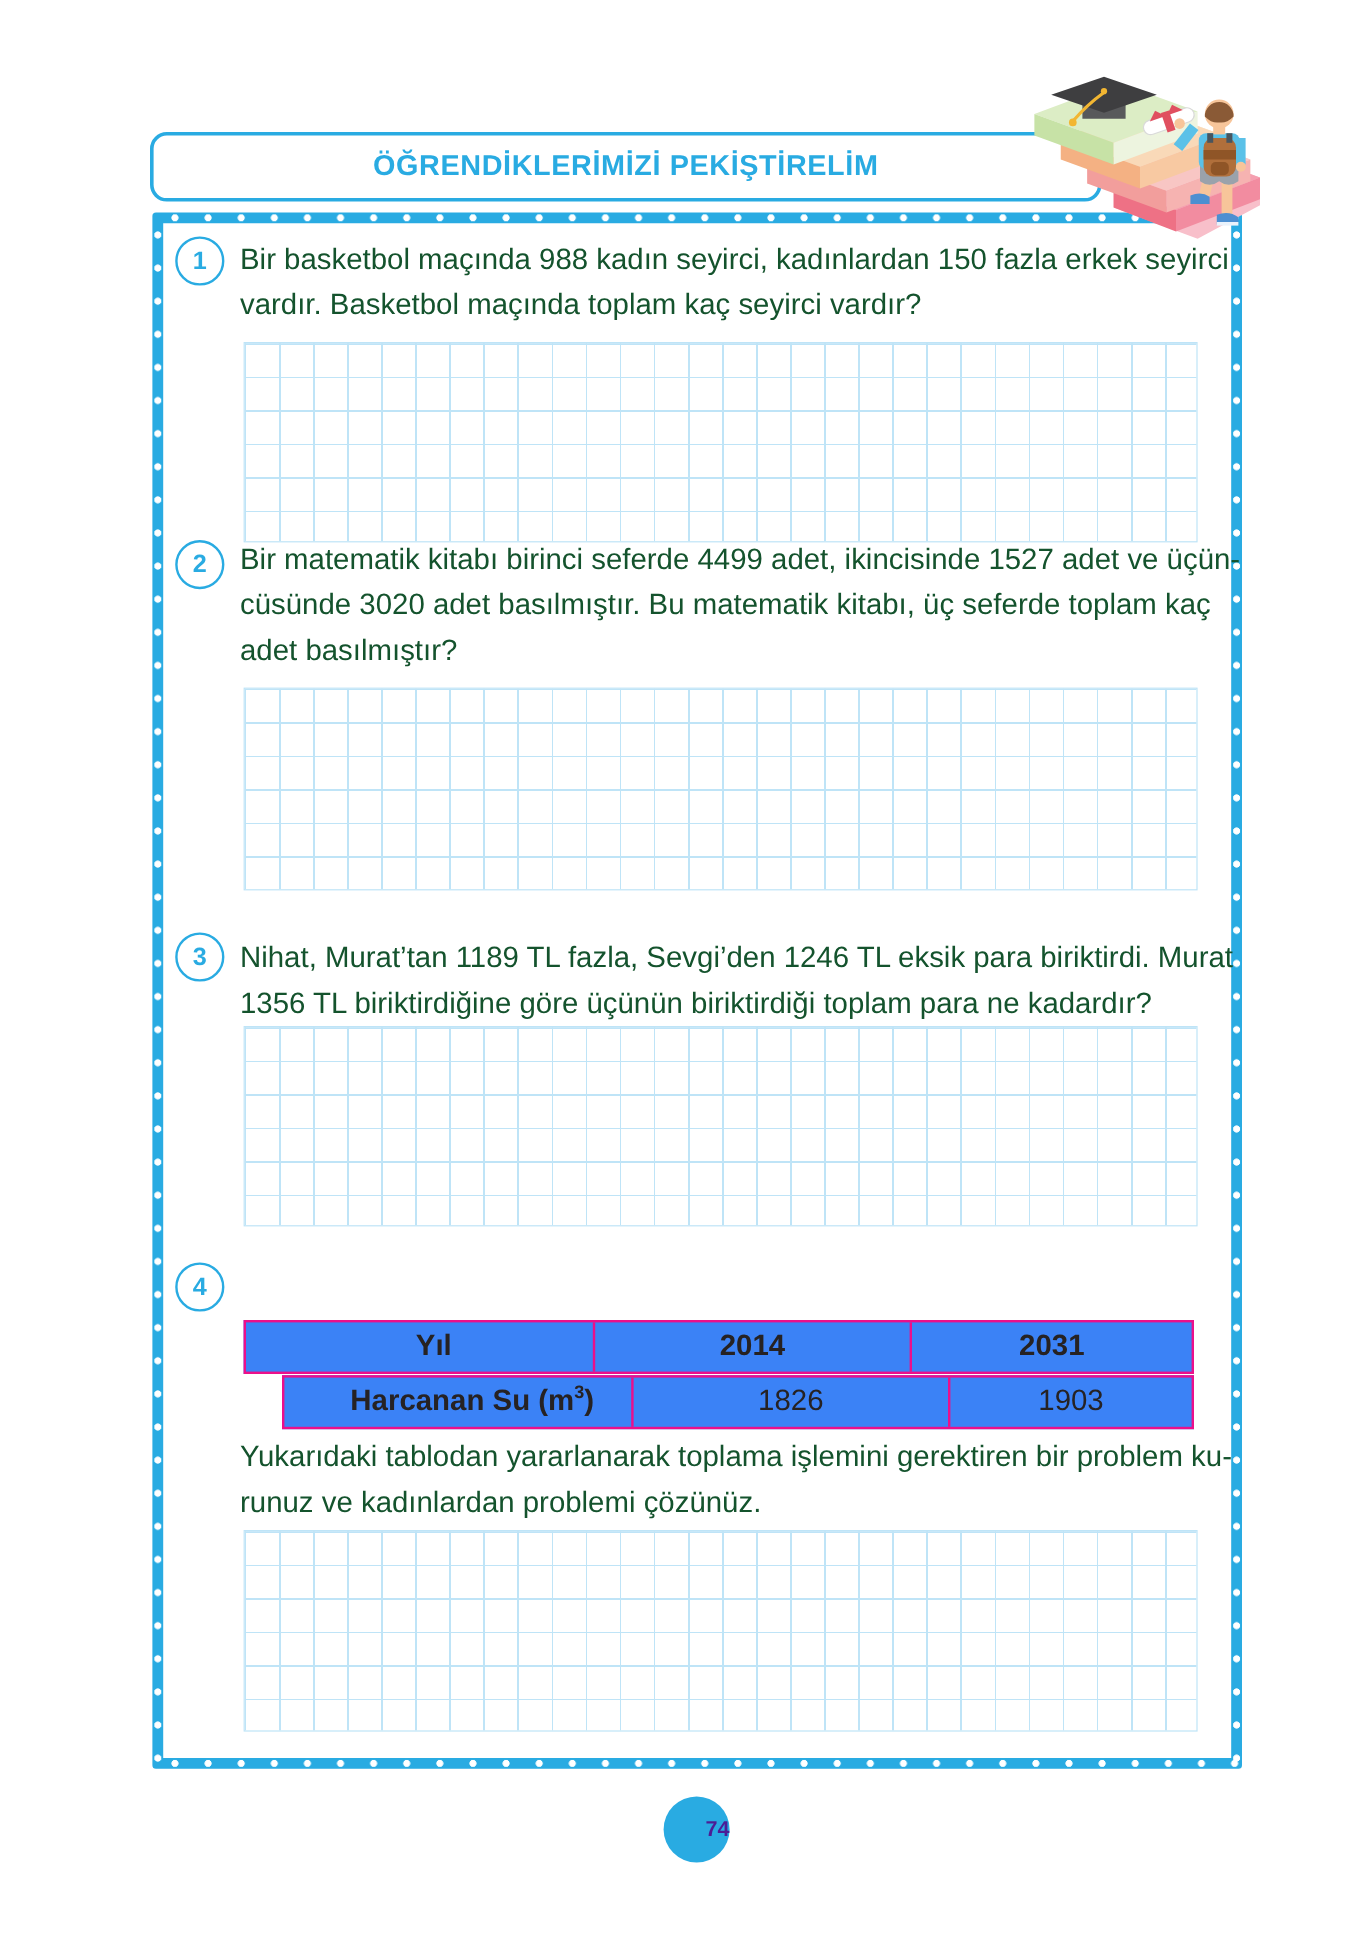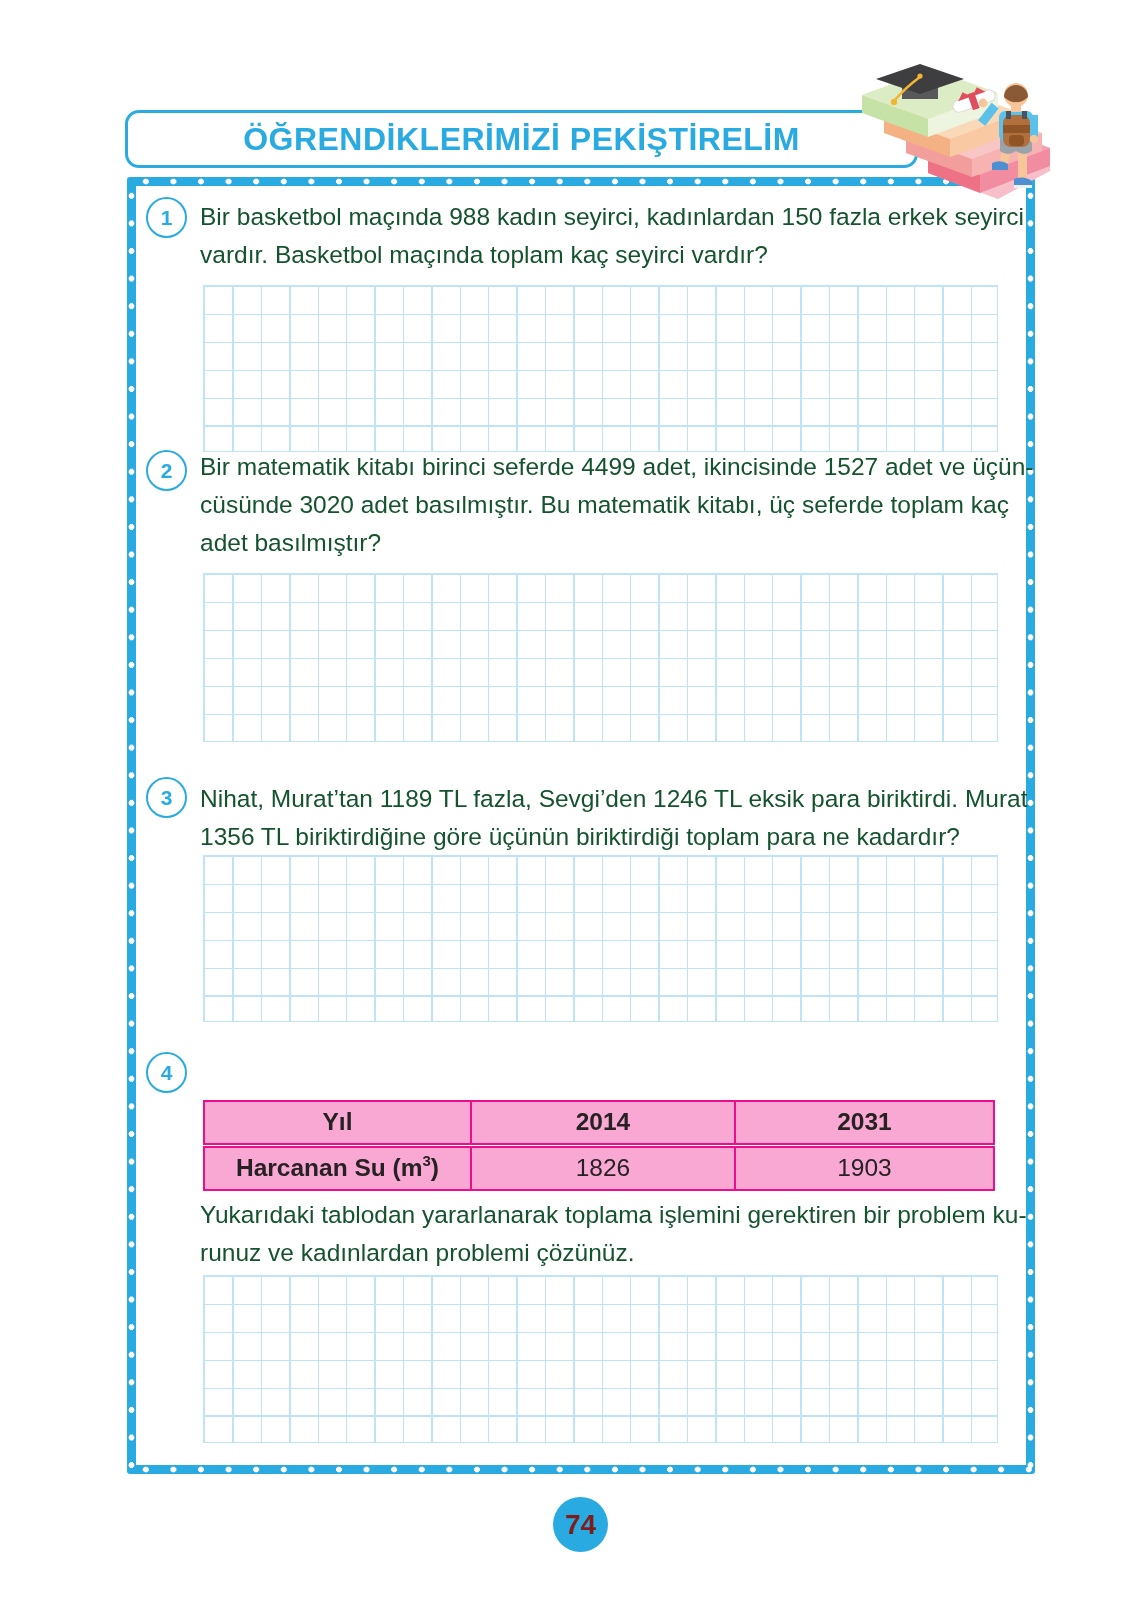--- a/index.html
+++ b/index.html
@@ -9,21 +9,21 @@
     font-family:"Liberation Sans", sans-serif; color:#262223; overflow:hidden;
   }
 
   
   .title-box {
     position:absolute; left:125px; top:110px; width:793px; height:58px;
     border:3px solid #29ABE2; border-radius:14px; background:#fff;
     display:flex; align-items:center; justify-content:center; z-index:1;
   }
   .title-box .t {
-    color:#29ABE2; font-weight:bold; font-size:32px; letter-spacing:.5px;
+    color:#29ABE2; font-weight:bold; font-size:24px; letter-spacing:.5px;
   }
   .illustration { position:absolute; left:846px; top:44px; width:204px; height:156px; z-index:3; }
 
   
   .board {
     position:absolute; left:127px; top:177px; width:908px; height:1297px;
     border:9px solid #29ABE2; border-radius:3px; z-index:0;
   }
   .dots { position:absolute; background-repeat:repeat; }
   .dots-h { left:-9px; right:-9px; height:9px;
@@ -52,36 +52,36 @@
     border:1.4px solid #BFE4F7;
     background-image:
       repeating-linear-gradient(to right, #BFE4F7 0 1.4px, rgba(0,0,0,0) 1.4px 28.4px),
       repeating-linear-gradient(to bottom, #BFE4F7 0 1.4px, rgba(0,0,0,0) 1.4px 27.9px);
   }
 
   
   .wtable { position:absolute; left:203px; top:1100px; width:792px; z-index:2; }
   .wrow {
     display:grid; grid-template-columns:267px 264px 1fr; height:44.5px;
-    border:2.5px solid #EC0F8B; background:#f9a8d4;
-  }
-  .wrow + .wrow { margin-top:1.5px; }
+    border:2.5px solid #EC0F8B; background:#3b82f6;padding-left:24px;
+  }
+  .wrow + .wrow { margin-top:1.5px;margin-left:32px; }
   .wcell {
     display:flex; align-items:center; justify-content:center;
     font-size:24.5px; border-right:2.5px solid #EC0F8B;
   }
   .wcell:last-child { border-right:none; }
   .wcell.hdr { font-weight:bold; }
   .wcell sup { font-size:15px; line-height:0; position:relative; top:-7px; font-weight:bold; }
 
   
   .page-circle {
     position:absolute; left:553px; top:1497px; width:55px; height:55px; border-radius:50%;
-    background:#29ABE2; color:#7f1d1d; font-weight:bold; font-size:28px;
-    display:flex; align-items:center; justify-content:center;
+    background:#29ABE2; color:#4c1d95; font-weight:bold; font-size:18px;
+    display:flex; align-items:center; justify-content:flex-end;
   }
 </style>
 </head>
 <body>
 
 <div class="page">
 
   <div class="title-box">
     <span class="t">ÖĞRENDİKLERİMİZİ PEKİŞTİRELİM</span>
   </div>

